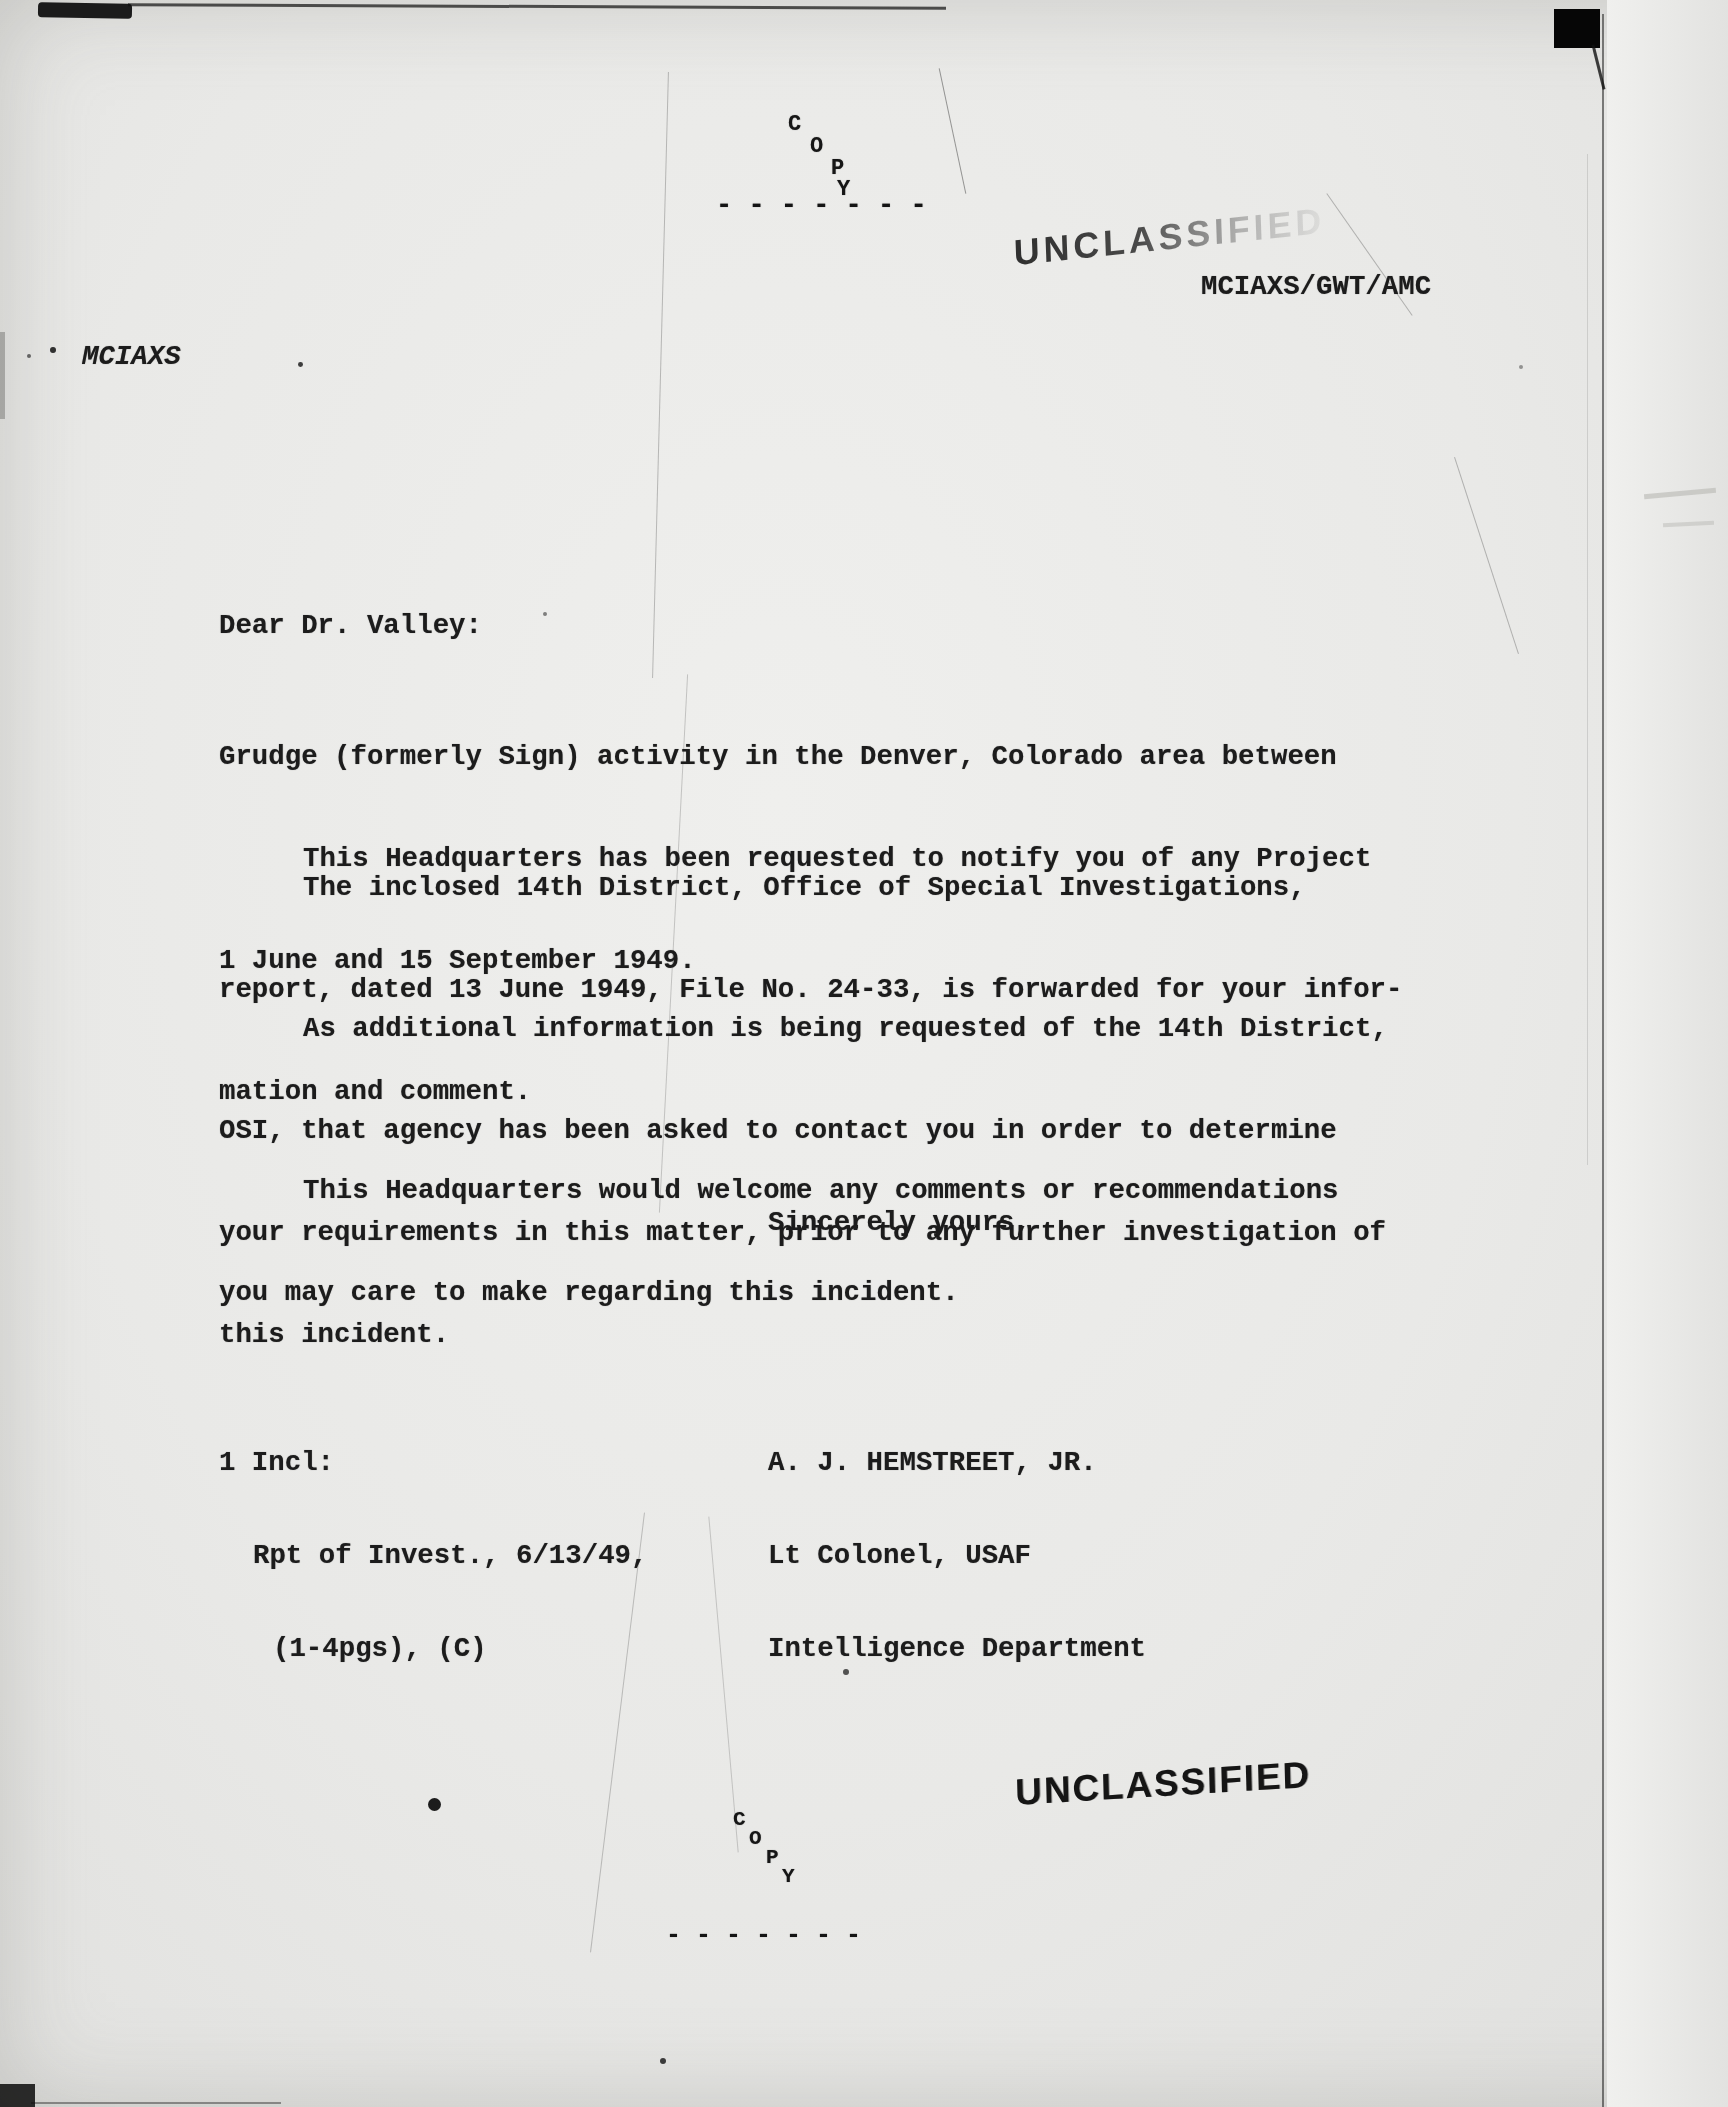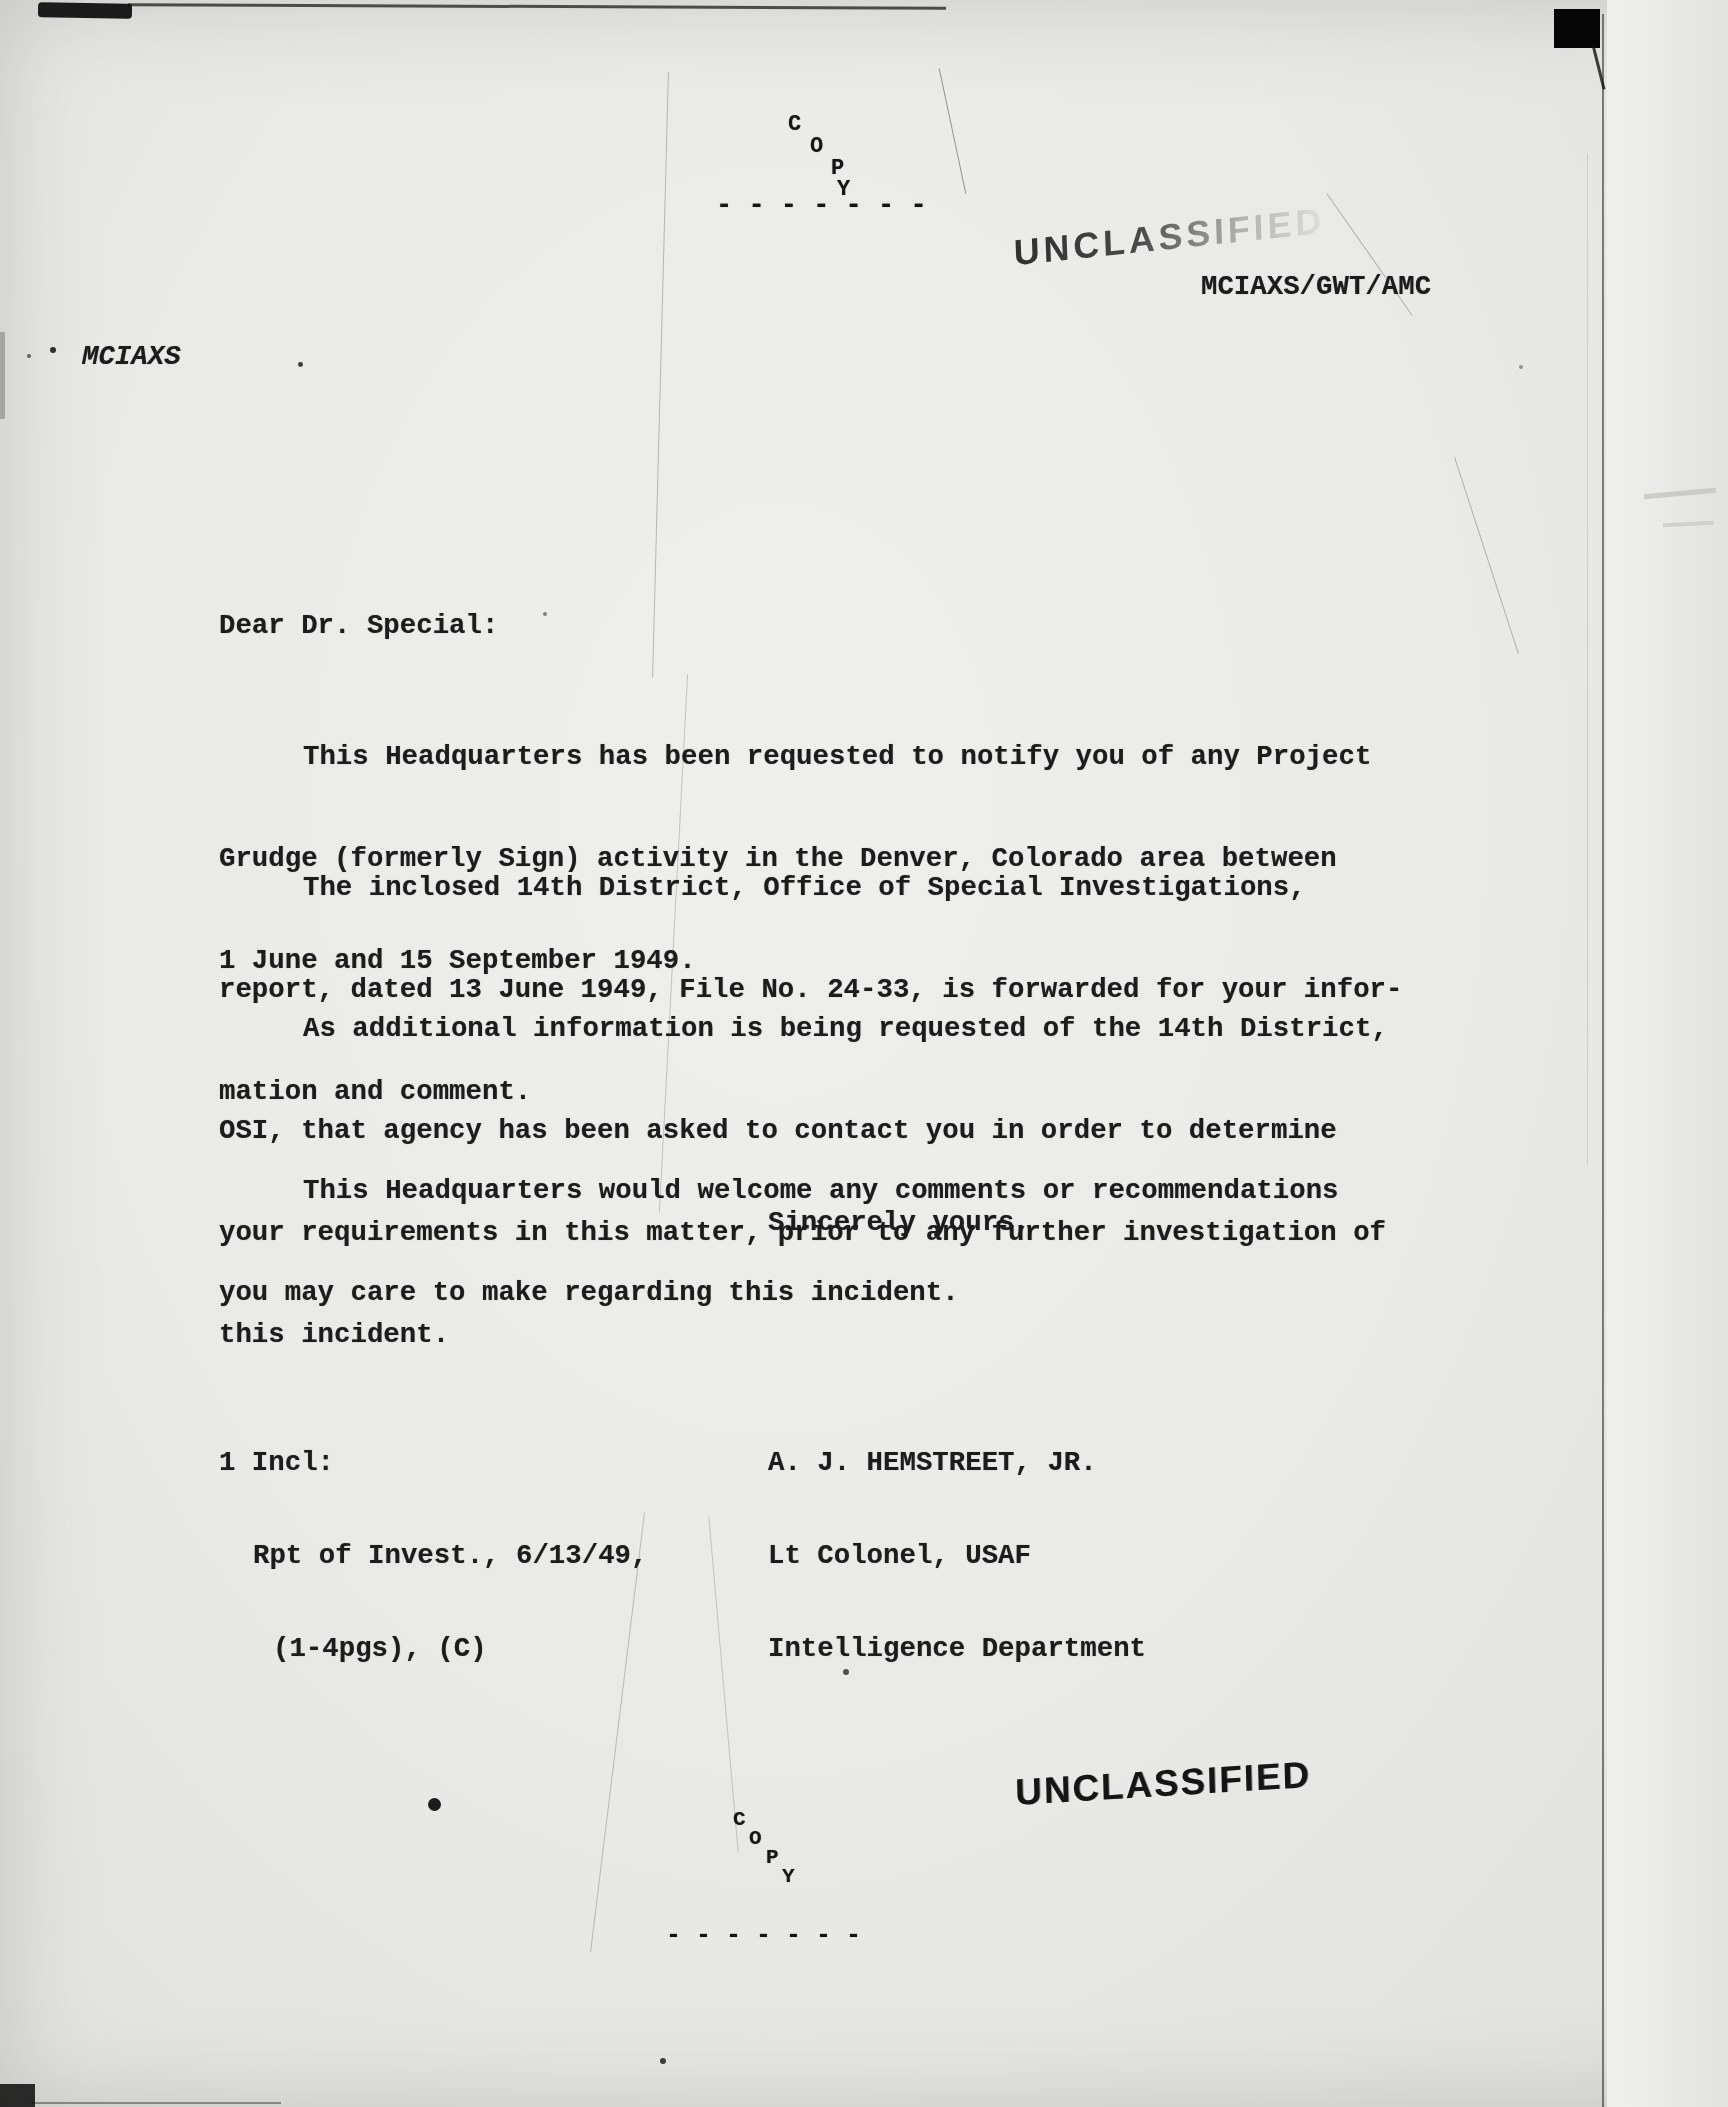--- a/index.html
+++ b/index.html
@@ -118,25 +118,25 @@
     <div class="dashline" style="left:716px; top:193px;">- - - - - - -</div>
   </div>
 
   <div class="stamp stamp-top">UNCLASSIFIED</div>
 
   <div class="typed" style="left:1201px; top:270px;">MCIAXS/GWT/AMC</div>
 
   <div class="typed" style="left:82px; top:340px;font-style:italic;">MCIAXS</div>
 
 
-  <div class="typed block" style="top:609px;">Dear Dr. Special:</div>
+  <div class="typed block" style="top:609px;">Dear Dr. Valley:</div>
 
   <div class="typed block" style="top:672px;">
+    <div class="line">Grudge (formerly Sign) activity in the Denver, Colorado area between</div>
     <div class="line indent">This Headquarters has been requested to notify you of any Project</div>
-    <div class="line">Grudge (formerly Sign) activity in the Denver, Colorado area between</div>
     <div class="line">1 June and 15 September 1949.</div>
   </div>
 
   <div class="typed block" style="top:803px;">
     <div class="line indent">The inclosed 14th District, Office of Special Investigations,</div>
     <div class="line">report, dated 13 June 1949, File No. 24-33, is forwarded for your infor-</div>
     <div class="line">mation and comment.</div>
   </div>
 
   <div class="typed block" style="top:944px;">

